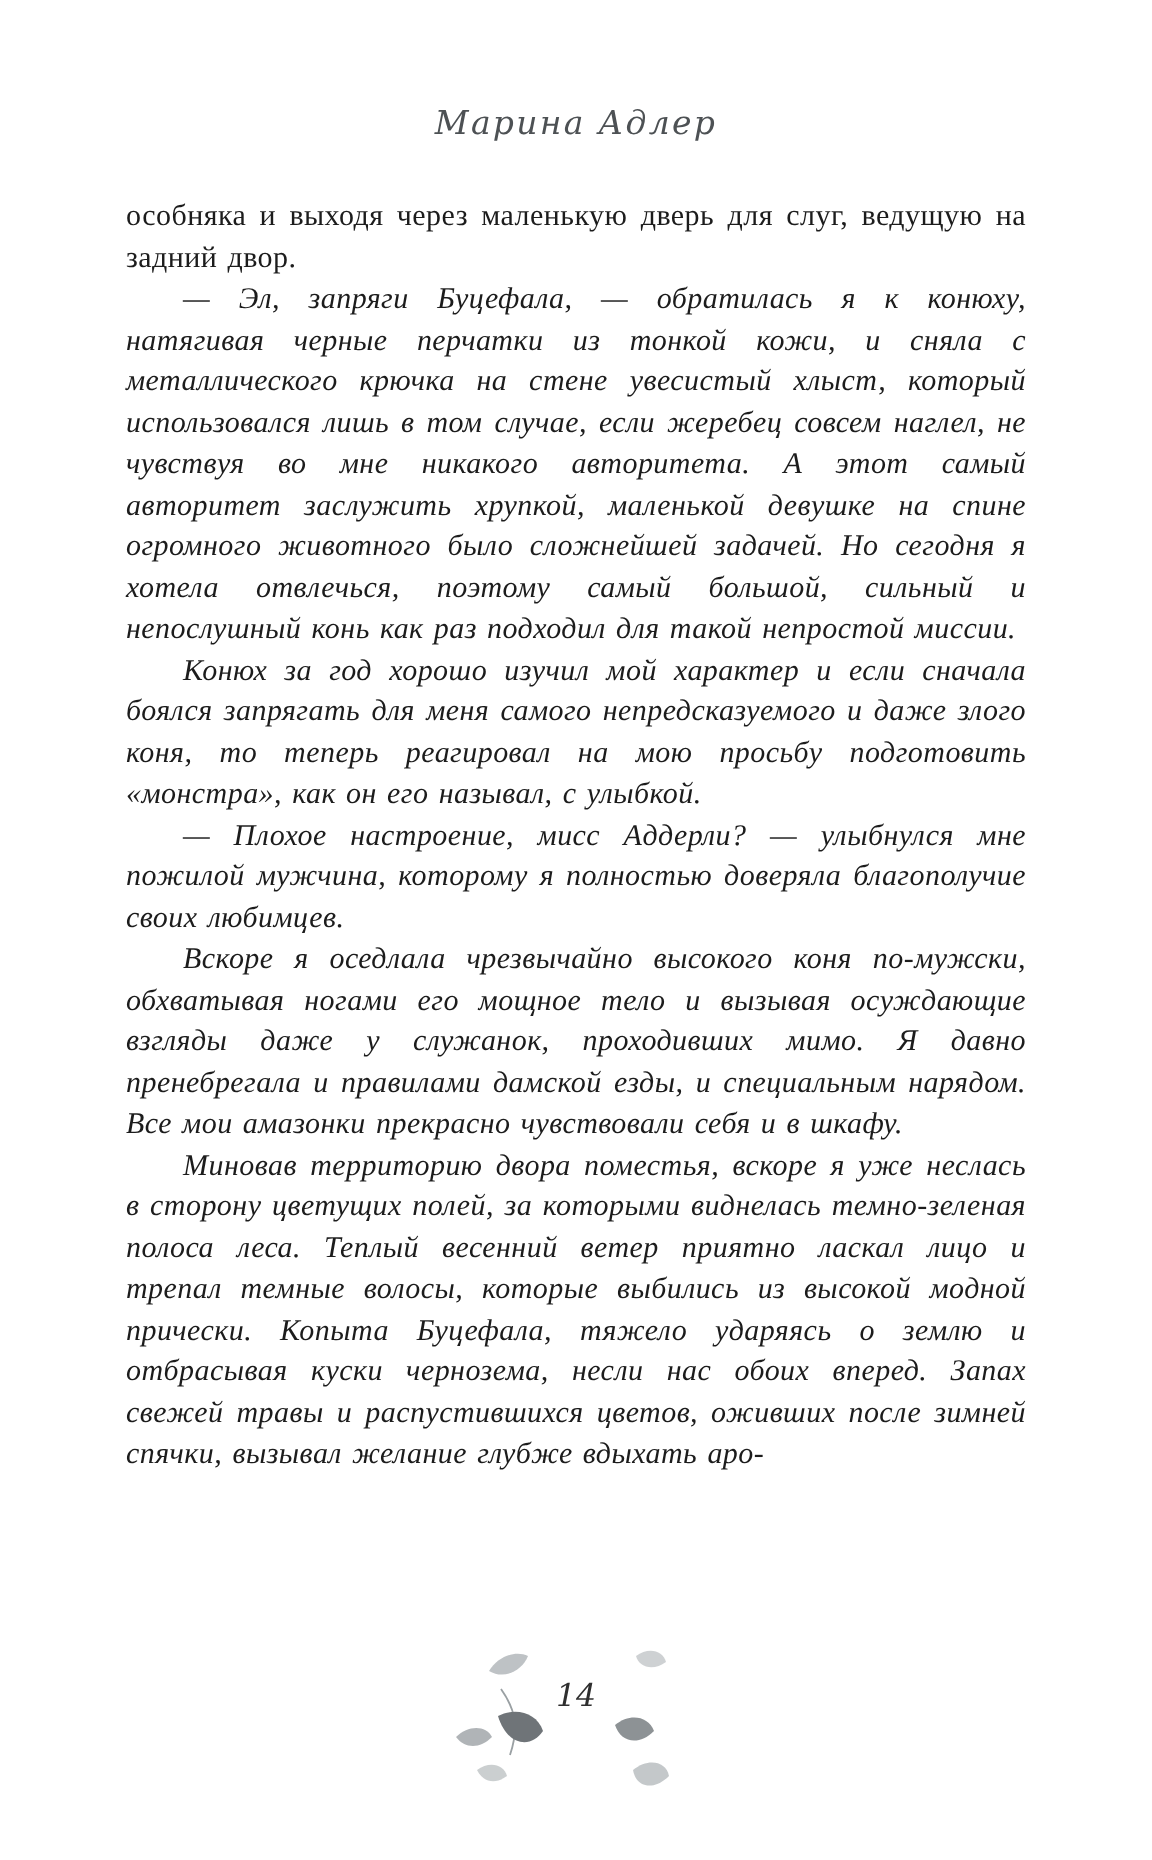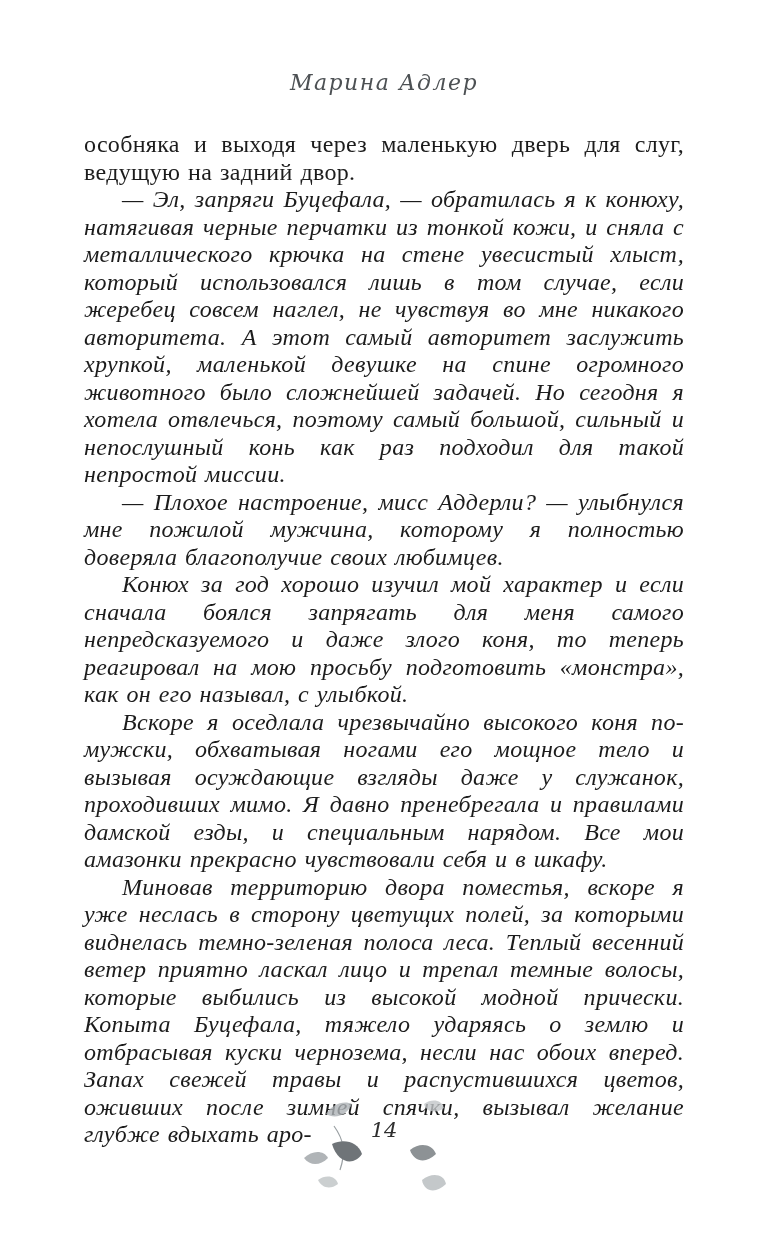--- a/index.html
+++ b/index.html
@@ -20,21 +20,21 @@
     text-align: center;
     font-family: "DejaVu Serif", serif;
     font-style: italic;
     font-size: 22px;
     letter-spacing: 1.5px;
     color: #4d5154;
   }
   .body-text {
     margin: 36px 84px 0 84px;
     width: 600px;
-    font-size: 24px;
+    font-size: 20px;
     line-height: 27.5px;
     letter-spacing: 0.3px;
     word-spacing: 1.5px;
     color: #1c1c1c;
     text-align: justify;
     hyphens: auto;
     -webkit-hyphens: auto;
   }
   .body-text p {
     margin: 0;
@@ -68,22 +68,22 @@
 </head>
 <body>
 
 <div class="page">
 
   <div class="author-header">Марина Адлер</div>
 
   <div class="body-text" id="paragraphs">
       <p>особняка и выходя через маленькую дверь для слуг, ведущую на задний двор.</p>
       <p class="indent">— Эл, запряги Буцефала, — обратилась я к конюху, натягивая черные перчатки из тонкой кожи, и сняла с металлического крючка на стене увесистый хлыст, который использовался лишь в том случае, если жеребец совсем наглел, не чувствуя во мне никакого авторитета. А этот самый авторитет заслужить хрупкой, маленькой девушке на спине огромного животного было сложнейшей задачей. Но сегодня я хотела отвлечься, поэтому самый большой, сильный и непослушный конь как раз подходил для такой непростой миссии.</p>
+      <p class="indent">Конюх за год хорошо изучил мой характер и если сначала боялся запрягать для меня самого непредсказуемого и даже злого коня, то теперь реагировал на мою просьбу подготовить «монстра», как он его называл, с улыбкой.</p>
       <p class="indent">— Плохое настроение, мисс Аддерли? — улыбнулся мне пожилой мужчина, которому я полностью доверяла благополучие своих любимцев.</p>
-      <p class="indent">Конюх за год хорошо изучил мой характер и если сначала боялся запрягать для меня самого непредсказуемого и даже злого коня, то теперь реагировал на мою просьбу подготовить «монстра», как он его называл, с улыбкой.</p>
       <p class="indent">Вскоре я оседлала чрезвычайно высокого коня по-мужски, обхватывая ногами его мощное тело и вызывая осуждающие взгляды даже у служанок, проходивших мимо. Я давно пренебрегала и правилами дамской езды, и специальным нарядом. Все мои амазонки прекрасно чувствовали себя и в шкафу.</p>
       <p class="indent">Миновав территорию двора поместья, вскоре я уже неслась в сторону цветущих полей, за которыми виднелась темно-зеленая полоса леса. Теплый весенний ветер приятно ласкал лицо и трепал темные волосы, которые выбились из высокой модной прически. Копыта Буцефала, тяжело ударяясь о землю и отбрасывая куски чернозема, несли нас обоих вперед. Запах свежей травы и распустившихся цветов, оживших после зимней спячки, вызывал желание глубже вдыхать аро-</p>
     </div>
 
   <div class="page-footer">
     <svg class="leaf-decoration" width="220" height="120" viewBox="0 0 220 120" xmlns="http://www.w3.org/2000/svg">
 
       <path d="M52 18 C58 8 70 4 78 8 C74 18 62 24 52 18 Z" fill="#aeb3b6" opacity="0.8"></path>
       <path d="M60 30 C70 44 72 56 66 74" stroke="#9aa0a3" stroke-width="1.2" fill="none"></path>
       <path d="M58 48 C70 42 84 46 88 58 C80 70 64 68 58 48 Z" fill="#6f7478"></path>

